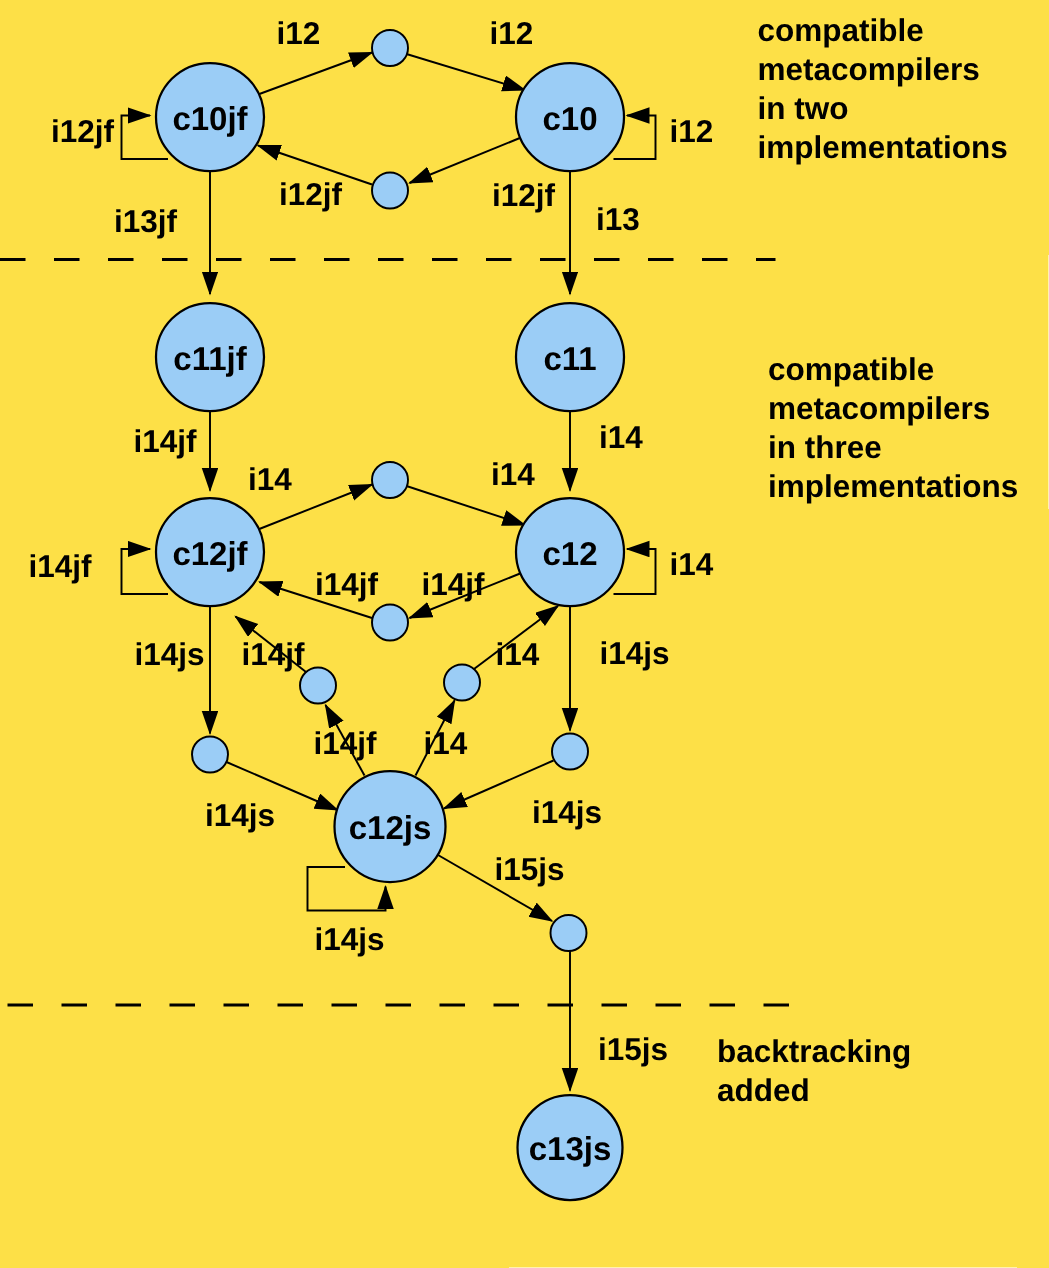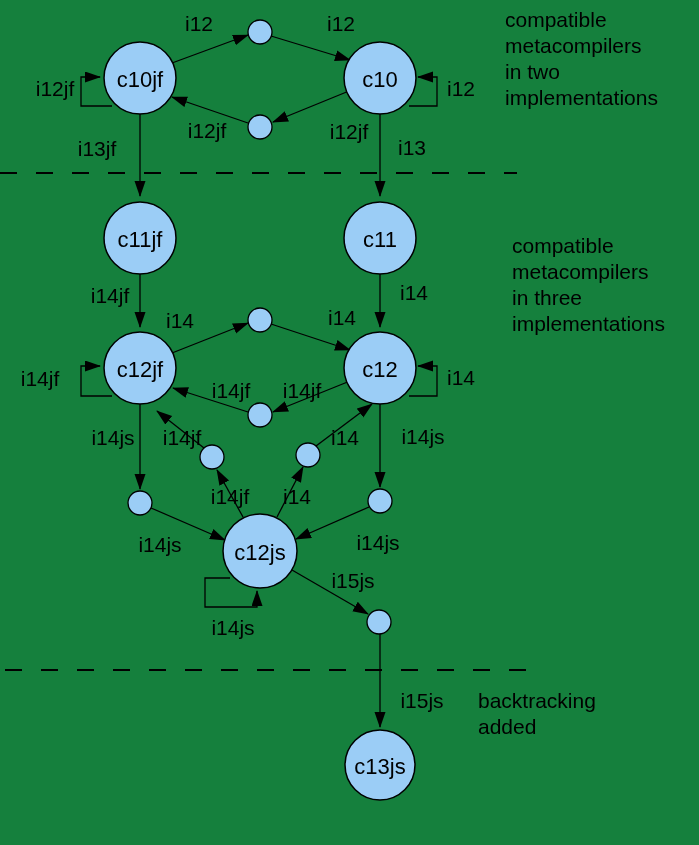--- a/index.html
+++ b/index.html
@@ -5,22 +5,23 @@
   html, body {
     margin: 0;
     padding: 0;
     background: #ffffff;
     font-family: "Liberation Sans", sans-serif;
   }
   .canvas {
     position: relative;
     width: 699px;
     height: 845px;
-    background: #15803d;
+    background: #fde047;
     overflow: hidden;
+    font-weight: bold;
   }
   svg text {
     fill: #000000;
     font-family: "Liberation Sans", sans-serif;
   }
   .edge-label { font-size: 21px; }
   .node-label { font-size: 22px; }
   .annotation { font-size: 21px; }
 </style>
 </head>

